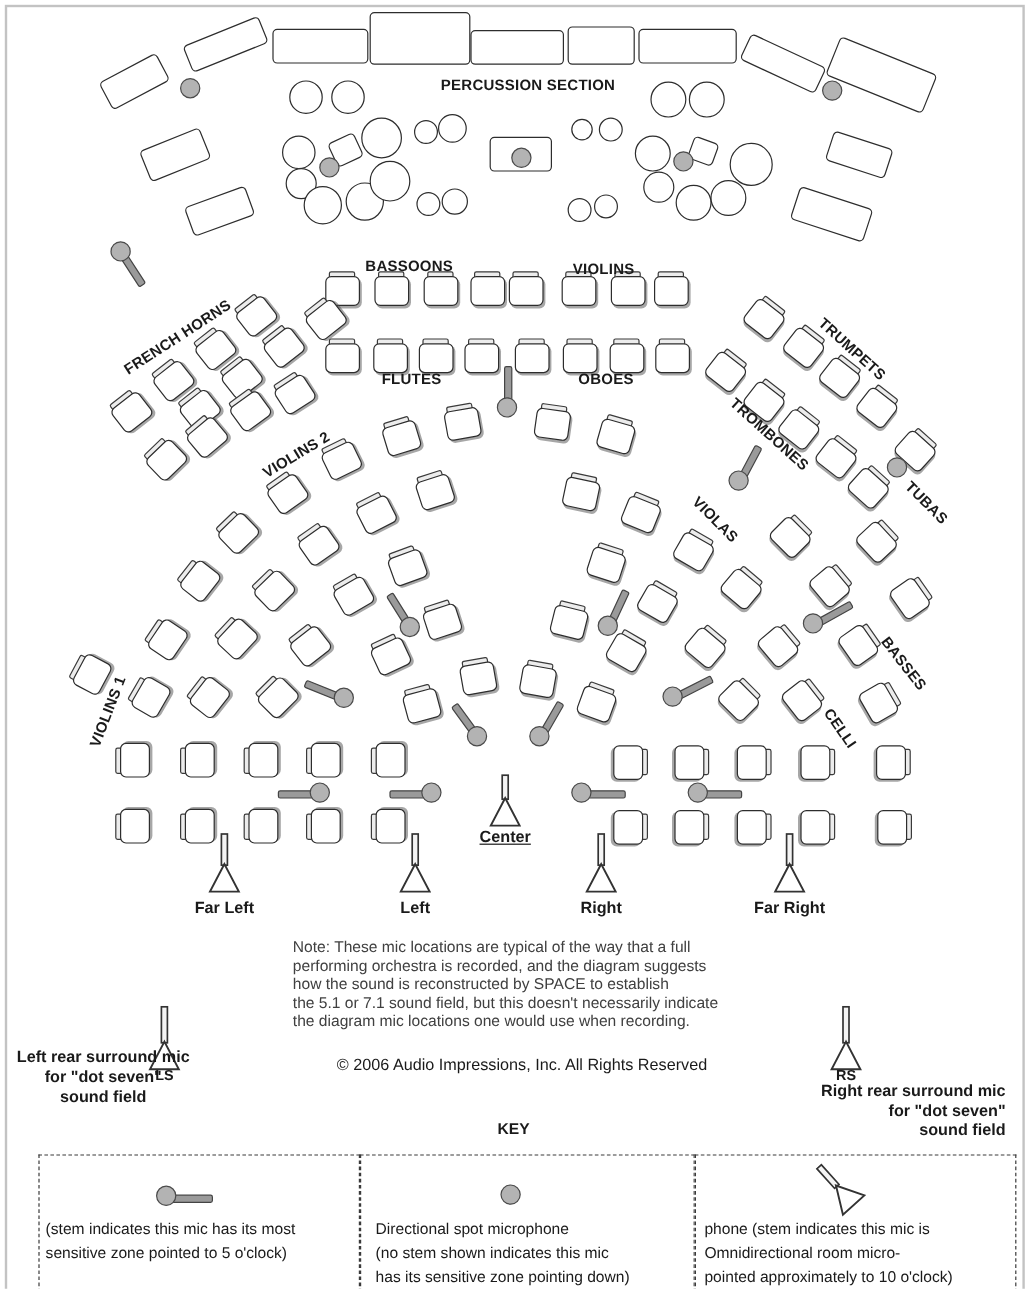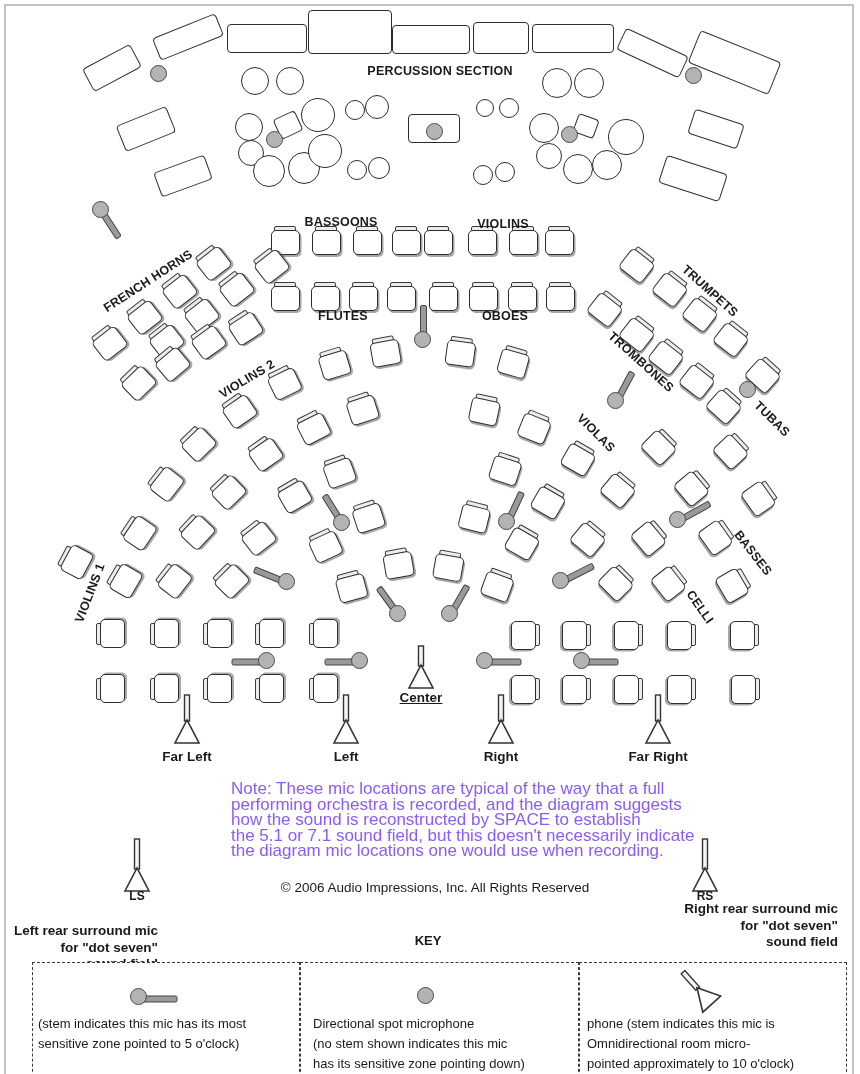--- a/index.html
+++ b/index.html
@@ -21,24 +21,24 @@
   .spot .ball{position:absolute;inset:0;border-radius:50%;background:#b3b3b3;border:1.5px solid #4a4a4a}
   .dot{position:absolute;width:15px;height:15px;border-radius:50%;background:#b3b3b3;border:1.5px solid #4a4a4a}
   
   .prect{position:absolute;background:#fff;border:1.5px solid #2d2d2d;border-radius:4px}
   .pcirc{position:absolute;background:#fff;border:1.4px solid #2d2d2d;border-radius:50%}
   
   .slabel{position:absolute;font-weight:bold;font-size:12.5px;letter-spacing:.2px;white-space:nowrap}
   .mlabel{position:absolute;font-weight:bold;font-size:13.5px;white-space:nowrap;transform:translateX(-50%)}
   .tinylabel{position:absolute;font-weight:bold;font-size:12px;white-space:nowrap;transform:translateX(-50%)}
   .roommic{position:absolute}
-  .note{position:absolute;left:231px;top:781px;font-size:17px;line-height:15.6px;color:#8b5cf6}
+  .note{position:absolute;left:244px;top:781px;font-size:13px;line-height:15.6px;color:#404040}
   .copyright{position:absolute;left:435px;top:880px;font-size:13.5px;transform:translateX(-50%);white-space:nowrap}
   .caption{position:absolute;font-weight:bold;font-size:13.5px;line-height:16.5px;white-space:nowrap}
-  .caption.left{left:14px;top:923px;text-align:right}
+  .caption.left{left:14px;top:873px;text-align:center}
   .caption.right{right:22px;top:901px;text-align:right}
   .keytitle{position:absolute;left:428px;top:933px;font-weight:bold;font-size:13px;transform:translateX(-50%)}
   .keybox{position:absolute;border:1.6px dashed #3a3a3a;background:#fff}
   .keybox .lines{position:absolute;left:0;top:51px;font-size:13px;line-height:20px;white-space:nowrap}
 </style>
 </head>
 <body>
 
 <div id="stage">
   <div class="frame"></div>

